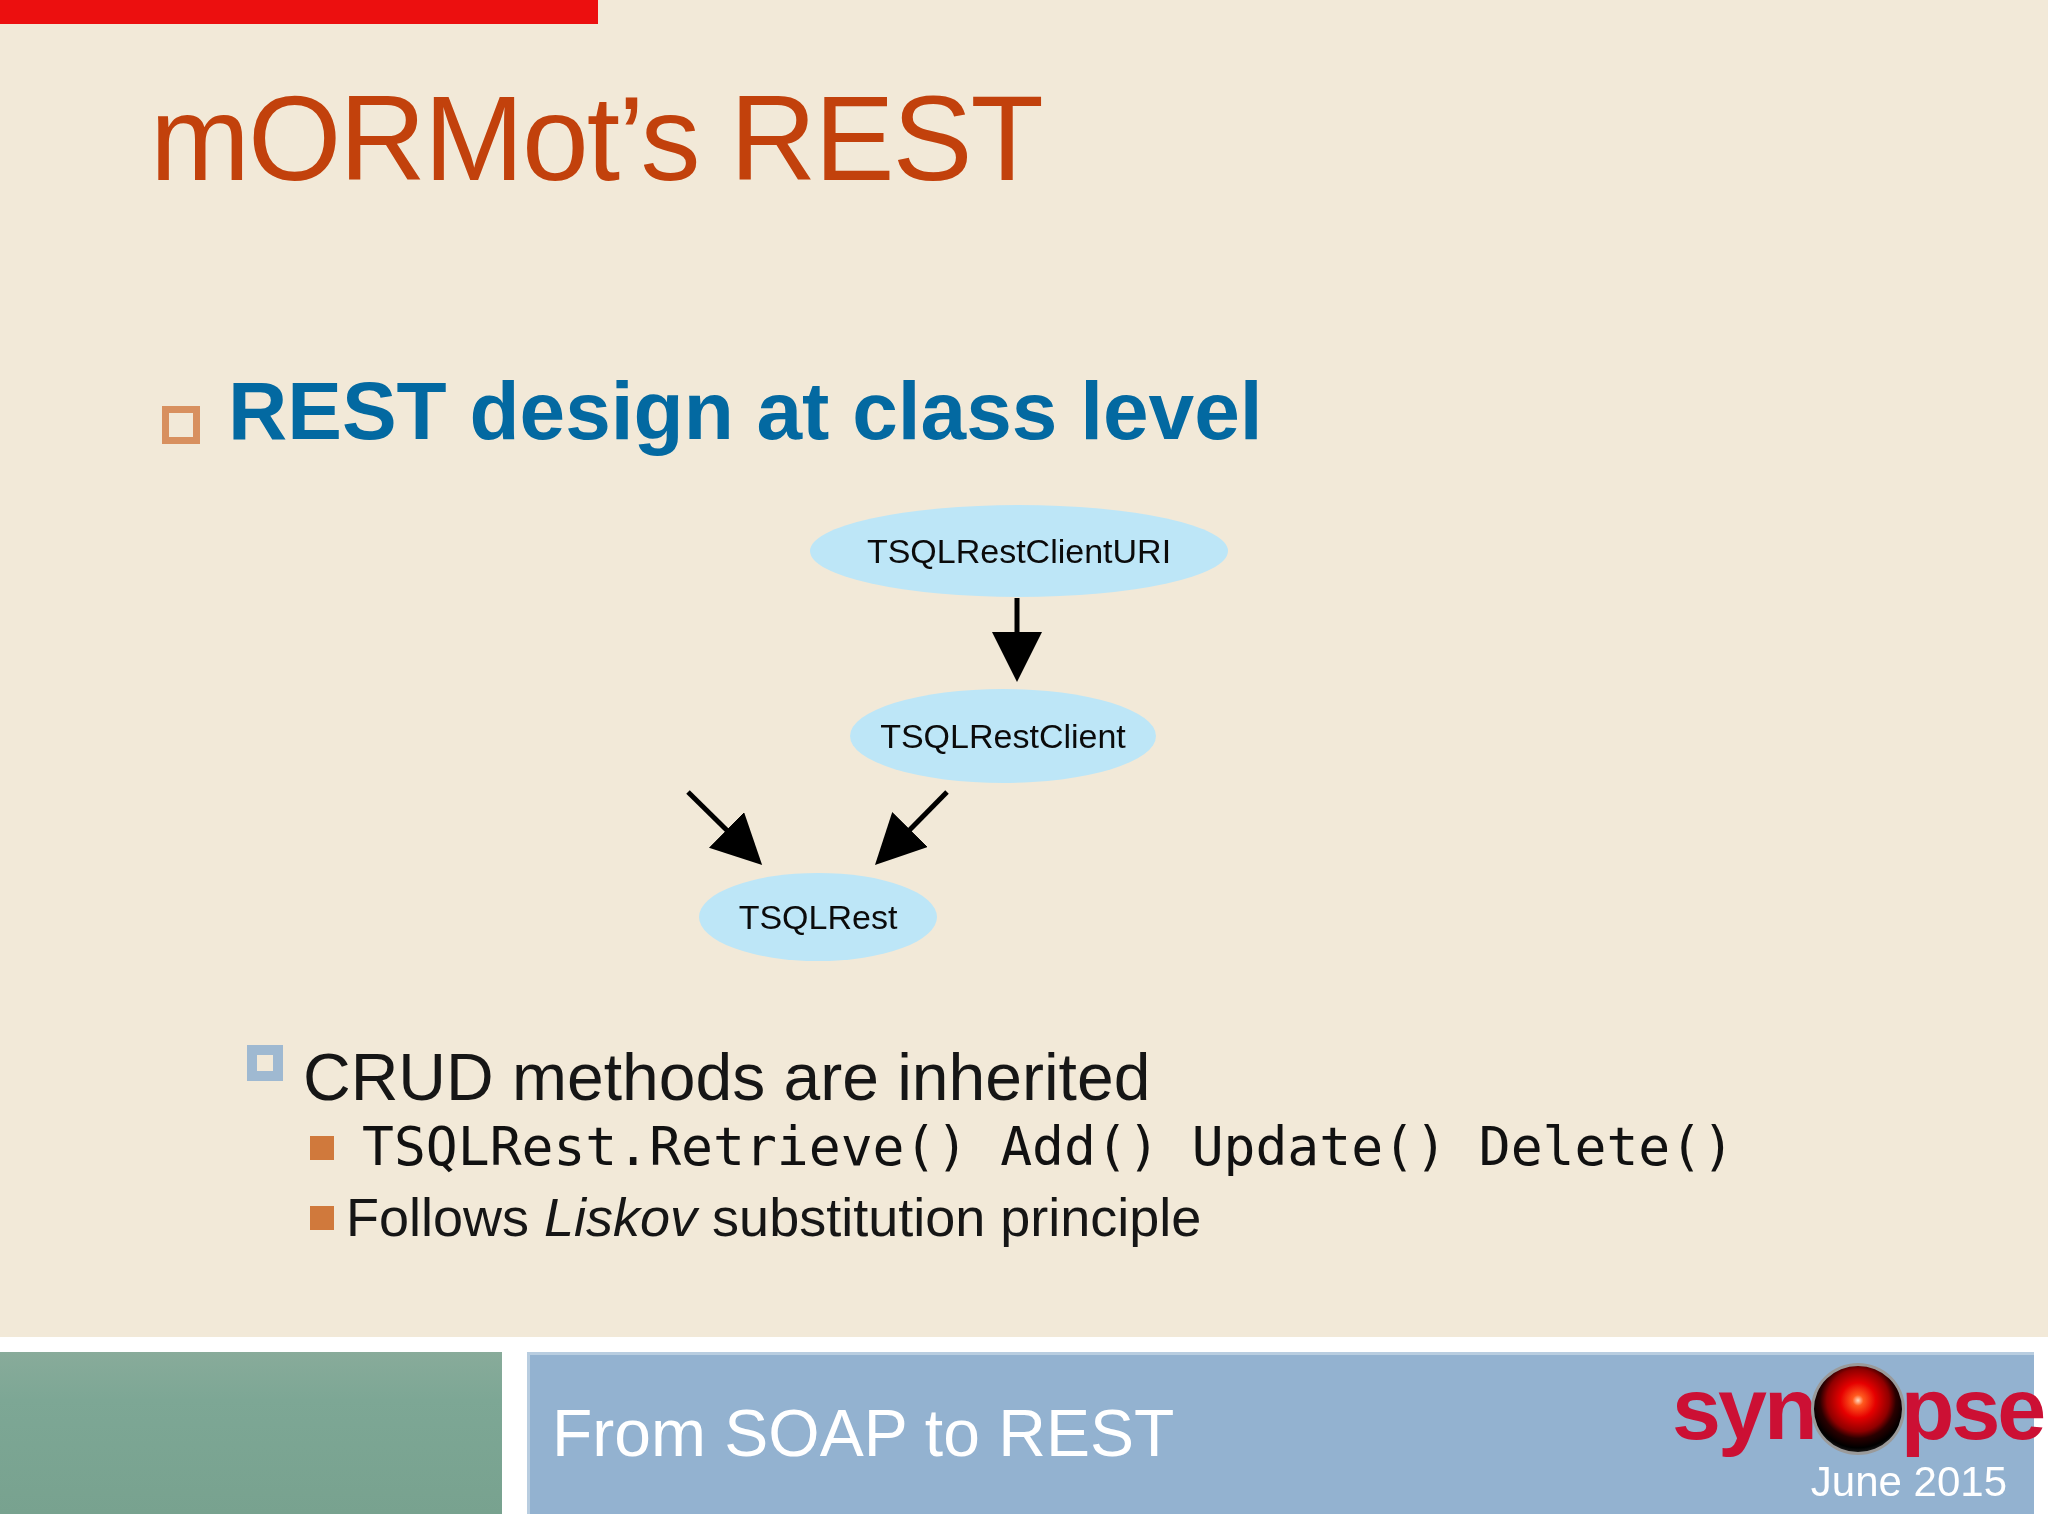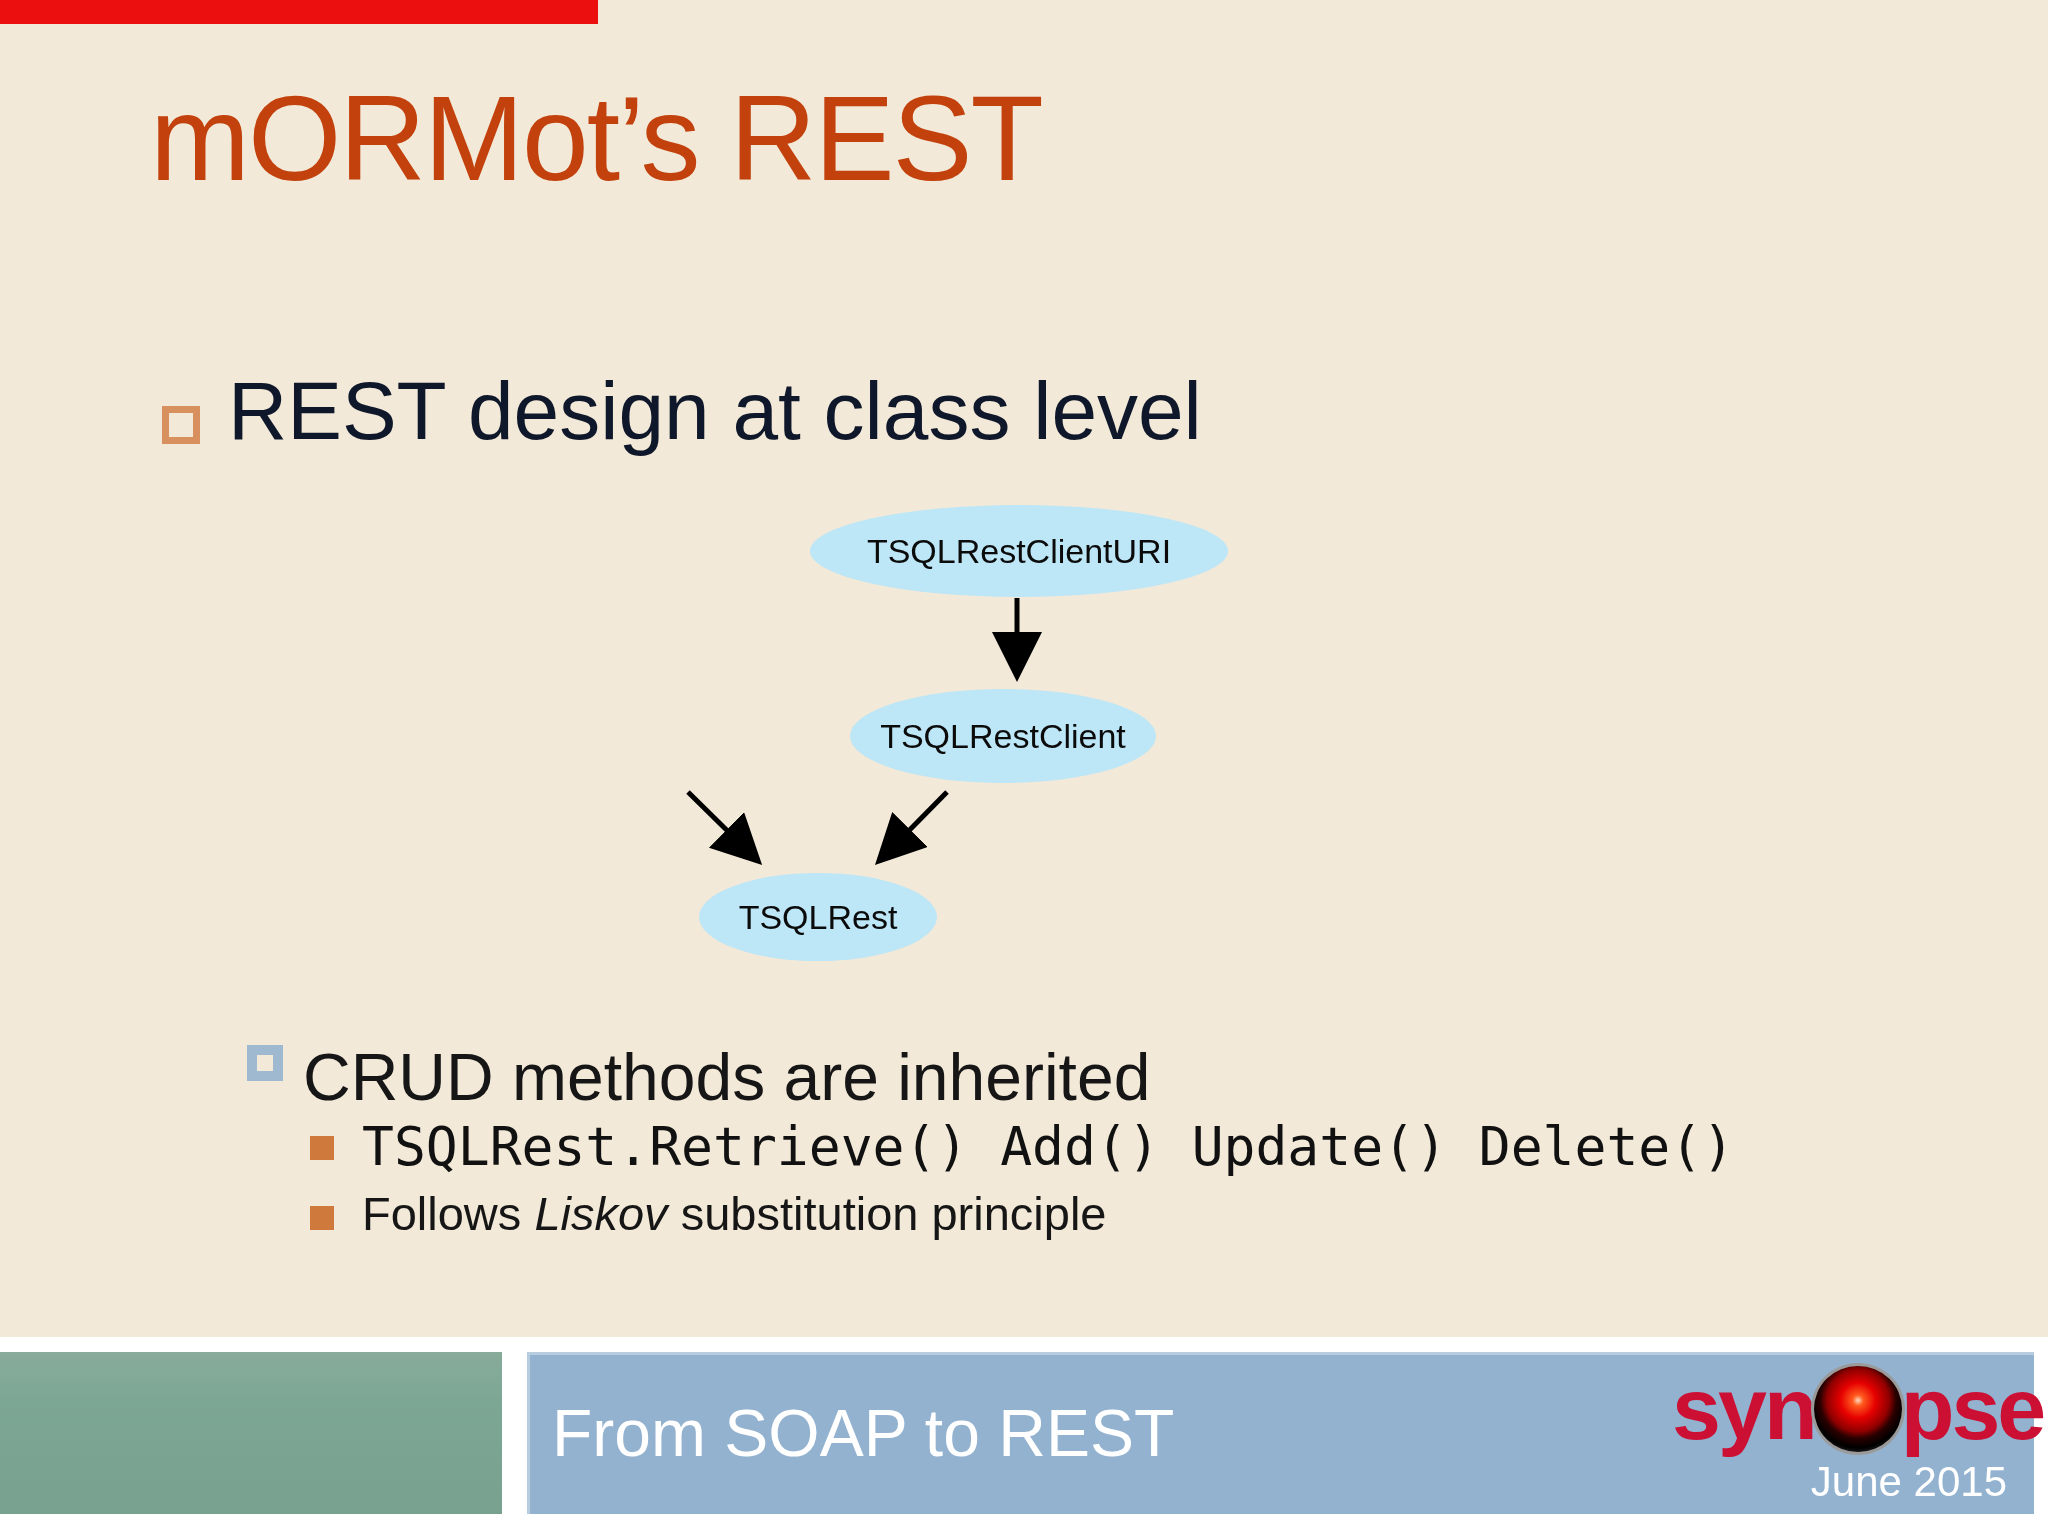--- a/index.html
+++ b/index.html
@@ -20,21 +20,21 @@
     font-size:120px;line-height:1.1;letter-spacing:-2px;
     color:#c2410c;white-space:nowrap;
   }
   
   .b1-bullet{
     position:absolute;left:162px;top:406px;width:24px;height:24px;
     border:7px solid #d8905f;background:transparent;
   }
   .b1-text{
     position:absolute;left:228px;top:364px;
-    font-size:82px;color:#0f172a;white-space:nowrap;
+    font-size:82px;color:#0369a1;white-space:nowrap;font-weight:bold;
   }
   
   .node{
     position:absolute;border-radius:50%;background:#bde6f7;
     display:flex;align-items:center;justify-content:center;
     font-size:34px;color:#0b0b0b;white-space:nowrap;
   }
   .node-clienturi{left:810px;top:505px;width:418px;height:92px;}
   .node-server  {left:453px;top:689px;width:350px;height:94px;}
   .node-client  {left:850px;top:689px;width:306px;height:94px;}
@@ -54,22 +54,22 @@
   }
   .code-text{
     position:absolute;left:362px;top:1116px;
     font-family:"DejaVu Sans Mono",monospace;
     font-size:53px;color:#111111;white-space:nowrap;
   }
   .liskov-bullet{
     position:absolute;left:310px;top:1206px;width:24px;height:24px;background:#d0793c;
   }
   .liskov-text{
-    position:absolute;left:362px;top:1186px;
-    font-size:47px;color:#161616;white-space:nowrap;
+    position:absolute;left:346px;top:1186px;
+    font-size:54px;color:#161616;white-space:nowrap;
   }
   .liskov-text .em{font-style:italic;}
   
   .footer-green{
     position:absolute;left:0;top:1352px;width:502px;height:162px;
     background:linear-gradient(180deg,#88ab9a 0%,#7da795 30%,#78a28f 100%);
   }
   .footer-blue{
     position:absolute;left:527px;top:1352px;width:1507px;height:162px;
     background:#93b2d0;

